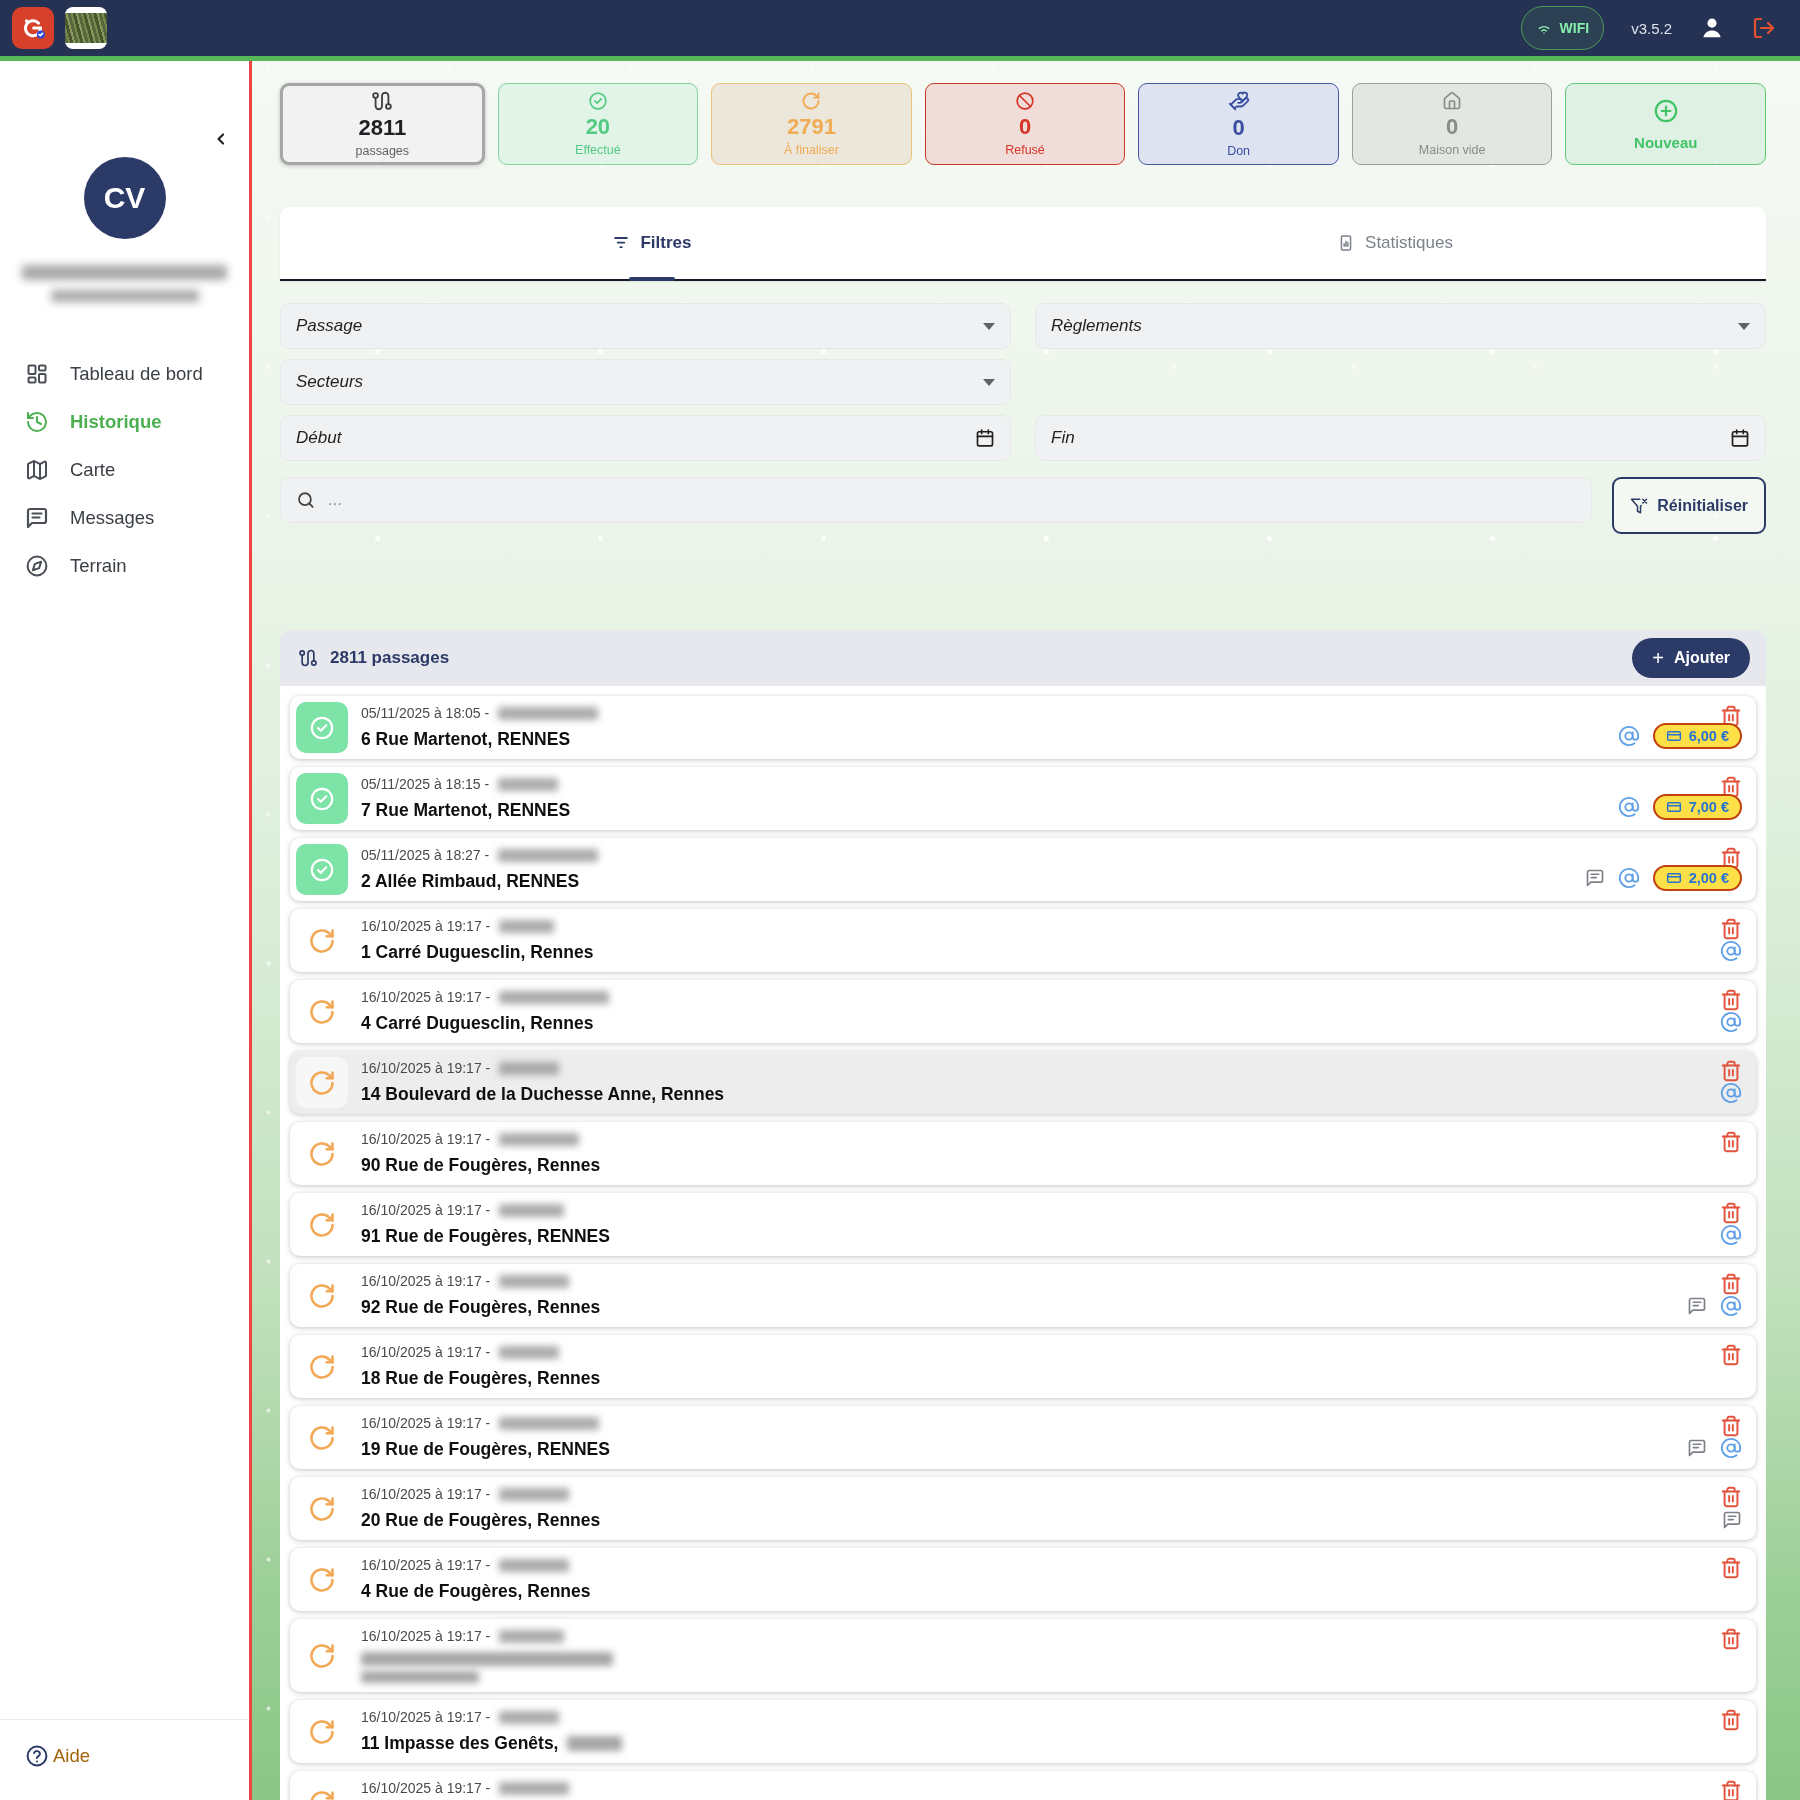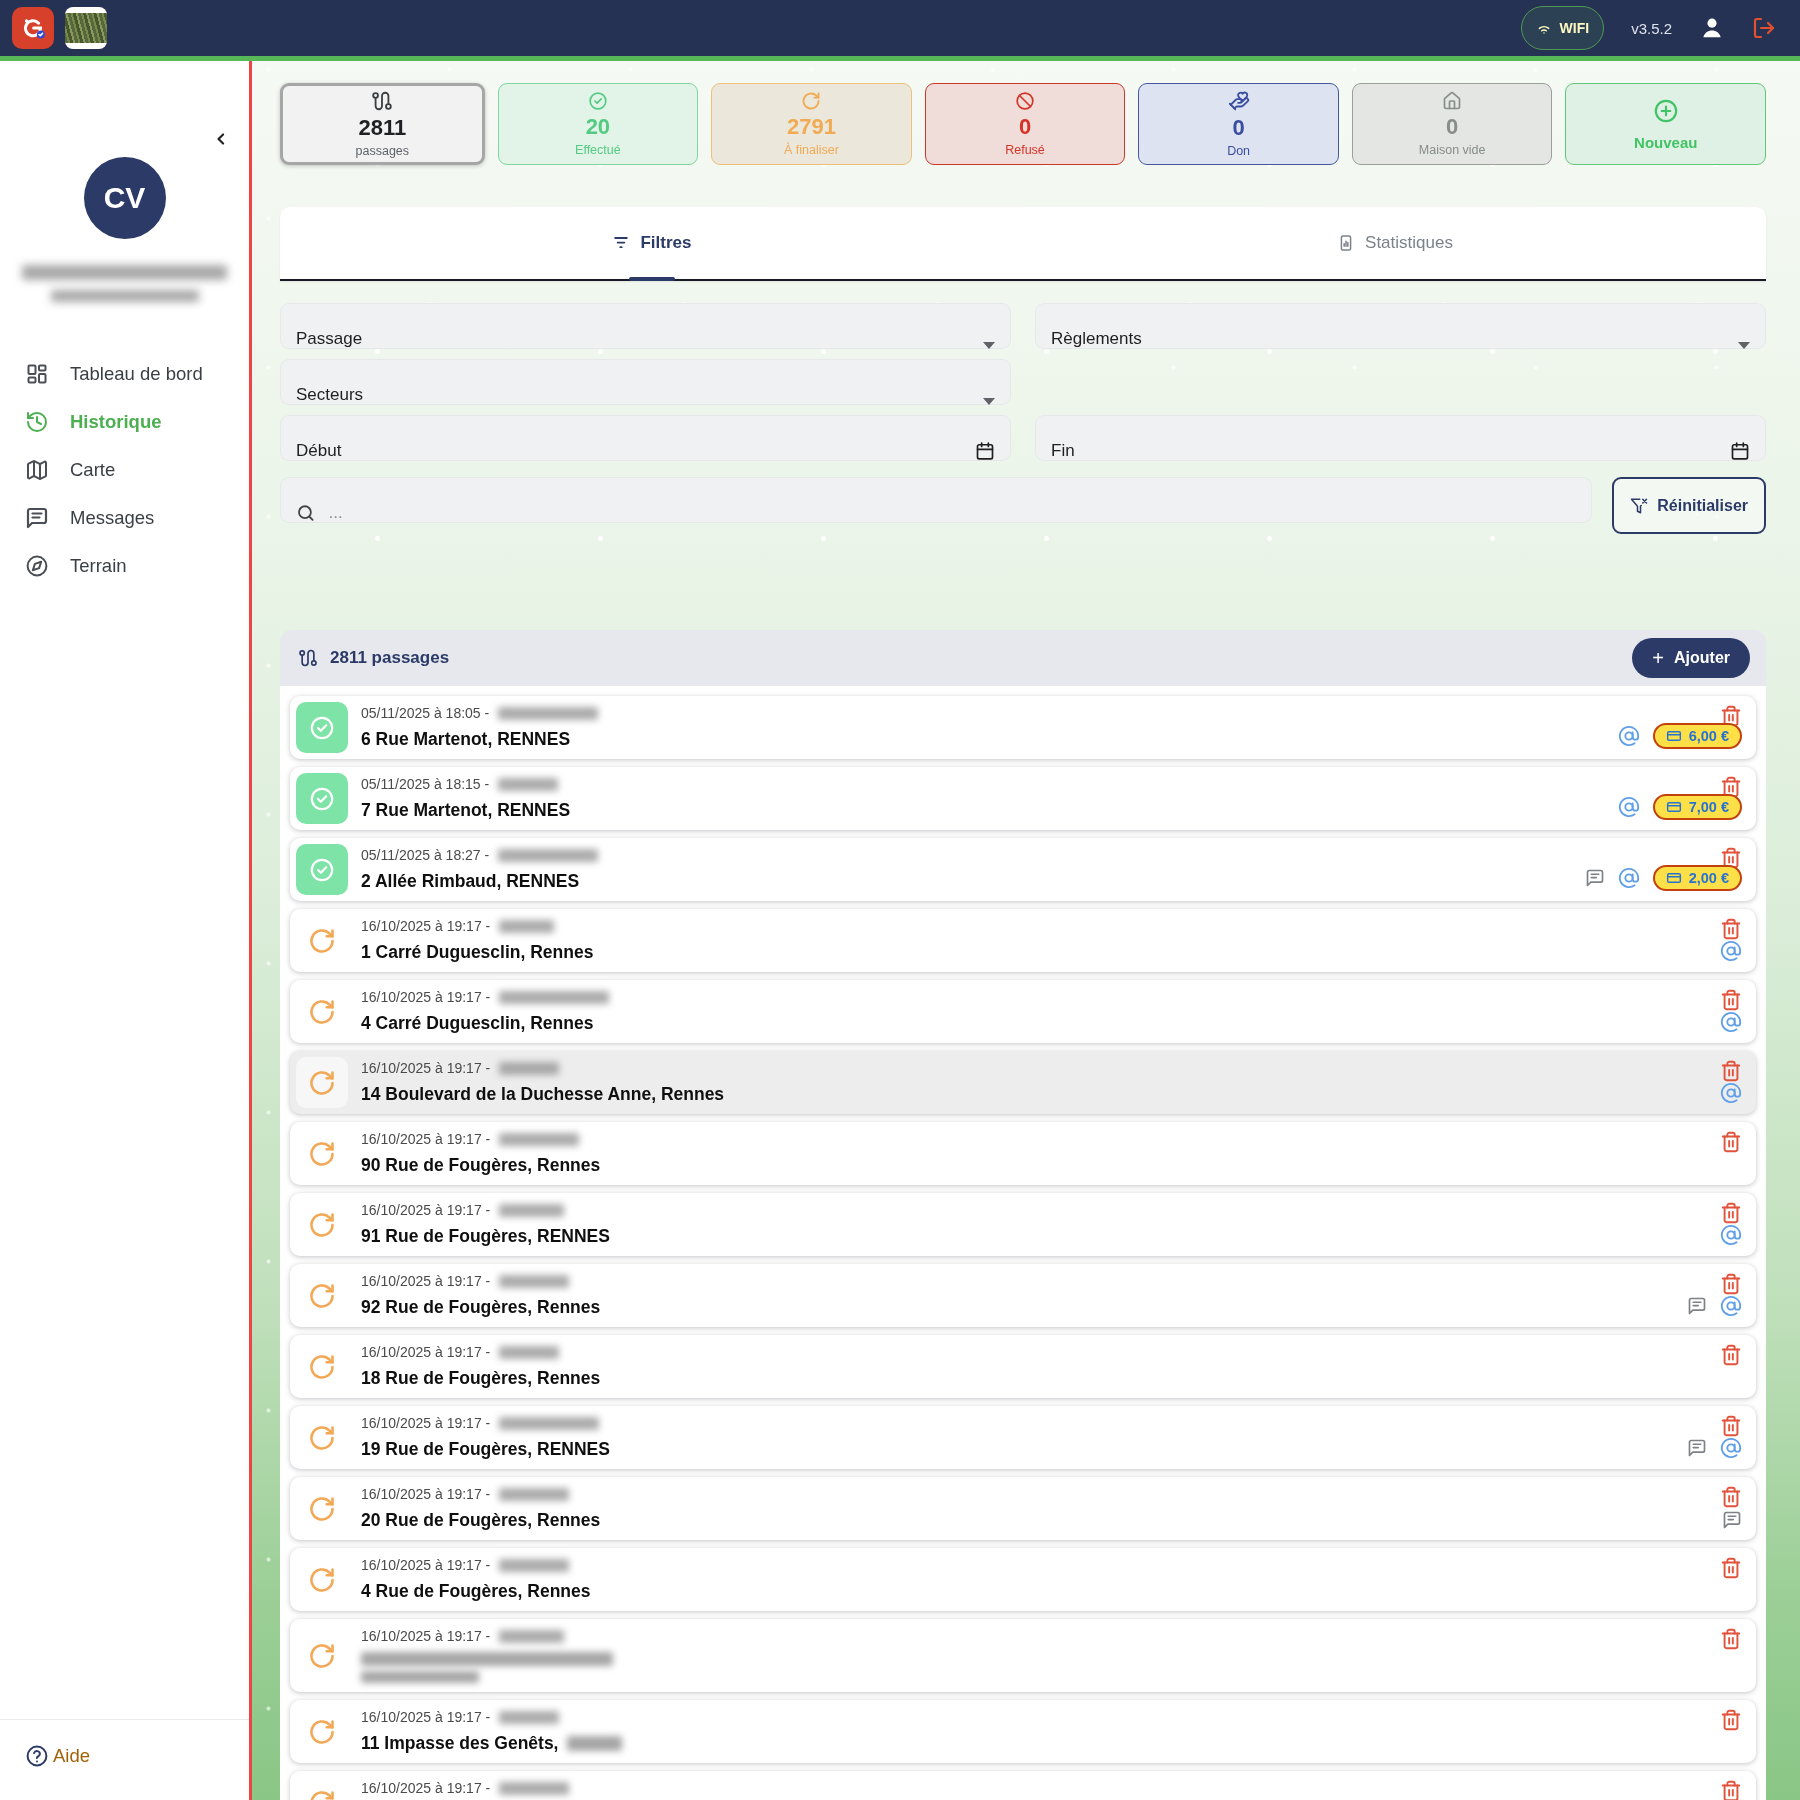--- a/index.html
+++ b/index.html
@@ -12,21 +12,21 @@
 .s28{width:28px;height:28px}
 
 
 .navbar { height:56px; background:#263253; display:flex; align-items:center; padding:0 24px 0 12px; }
 .logo { width:42px; height:42px; border-radius:10px; background:#d7402a; display:flex; align-items:center; justify-content:center; }
 .photo { width:42px; height:42px; border-radius:8px; background:#fff; margin-left:11px; position:relative; overflow:hidden; }
 .photo-inner { position:absolute; left:0; right:0; top:6px; bottom:6px;
   background:repeating-linear-gradient(75deg,#57683c 0 3px,#768a4e 3px 5px,#49572f 5px 8px,#8a9a5e 8px 10px); }
 .nav-right { margin-left:auto; display:flex; align-items:center; gap:27px; }
 .wifi-pill { display:flex; align-items:center; gap:8px; border:1px solid #4e9a55; background:rgba(87,184,87,.12);
-  color:#fef9c3; border-radius:999px; padding:13px 14px; font-size:14px; font-weight:700; }
+  color:#86efac; border-radius:999px; padding:13px 14px; font-size:14px; font-weight:700; }
 .version { color:#dfe3ee; font-size:15px; }
 .icon-user { color:#fff; } .icon-logout { color:#e2502f; }
 .green-line { height:5px; background:#57b857; }
 
 
 .app { display:flex; height:1739px; }
 .sidebar { width:252px; background:#fff; border-right:3px solid #ef4444; position:relative; flex-shrink:0; }
 .collapse { position:absolute; top:68px; right:18px; color:#222; cursor:pointer; }
 .profile { padding-top:96px; text-align:center; }
 .avatar { width:82px; height:82px; border-radius:50%; background:#2b3a67; color:#fff; font-size:30px; font-weight:700;
@@ -70,22 +70,22 @@
 .tabs-card { margin-top:42px; background:#fff; border-radius:10px 10px 0 0; border-bottom:2px solid #181826;
   display:flex; height:74px; box-shadow:0 1px 2px rgba(0,0,0,.08); }
 .tab { flex:1; display:flex; flex-direction:row; align-items:center; justify-content:center; gap:9px;
   position:relative; color:#7c828c; font-size:17px; cursor:pointer; }
 .tab.active { color:#2b3a67; font-weight:700; }
 .tab.active::after { content:''; position:absolute; bottom:-2px; left:50%; transform:translateX(-50%);
   width:46px; height:4px; background:#2b3a67; border-radius:2px; }
 
 
 .filter-grid { margin-top:22px; display:grid; grid-template-columns:1fr 1fr; column-gap:24px; row-gap:10px; }
-.field { height:46px; background:#f0f1f3; border-radius:9px; display:flex; align-items:flex-end; padding:0 16px;
-  font-size:17px; color:#1f1f1f; cursor:pointer; box-shadow:inset 0 0 0 1px rgba(0,0,0,.04); }
+.field { height:46px; background:#f0f1f3; border-radius:9px; display:flex; align-items:center; padding:0 16px;
+  font-size:17px; color:#1f1f1f; cursor:pointer; box-shadow:inset 0 0 0 1px rgba(0,0,0,.04);font-style:italic; }
 .field .fl { flex:1; }
 .caret { width:0; height:0; border-left:6px solid transparent; border-right:6px solid transparent; border-top:7px solid #5f6368; }
 .search-row { margin-top:16px; display:flex; gap:20px; }
 .search-field { flex:1; gap:13px; cursor:text; }
 .search-field input { border:0; background:transparent; outline:none; font:inherit; color:#333; width:100%; }
 .search-field input::placeholder { color:#8a8f95; }
 .reset-btn { height:57px; border:2px solid #2b3a67; color:#2b3a67; background:rgba(255,255,255,.4); border-radius:9px;
   display:flex; align-items:center; gap:9px; padding:0 16px; font-size:16px; font-weight:600; cursor:pointer; }
 
 

